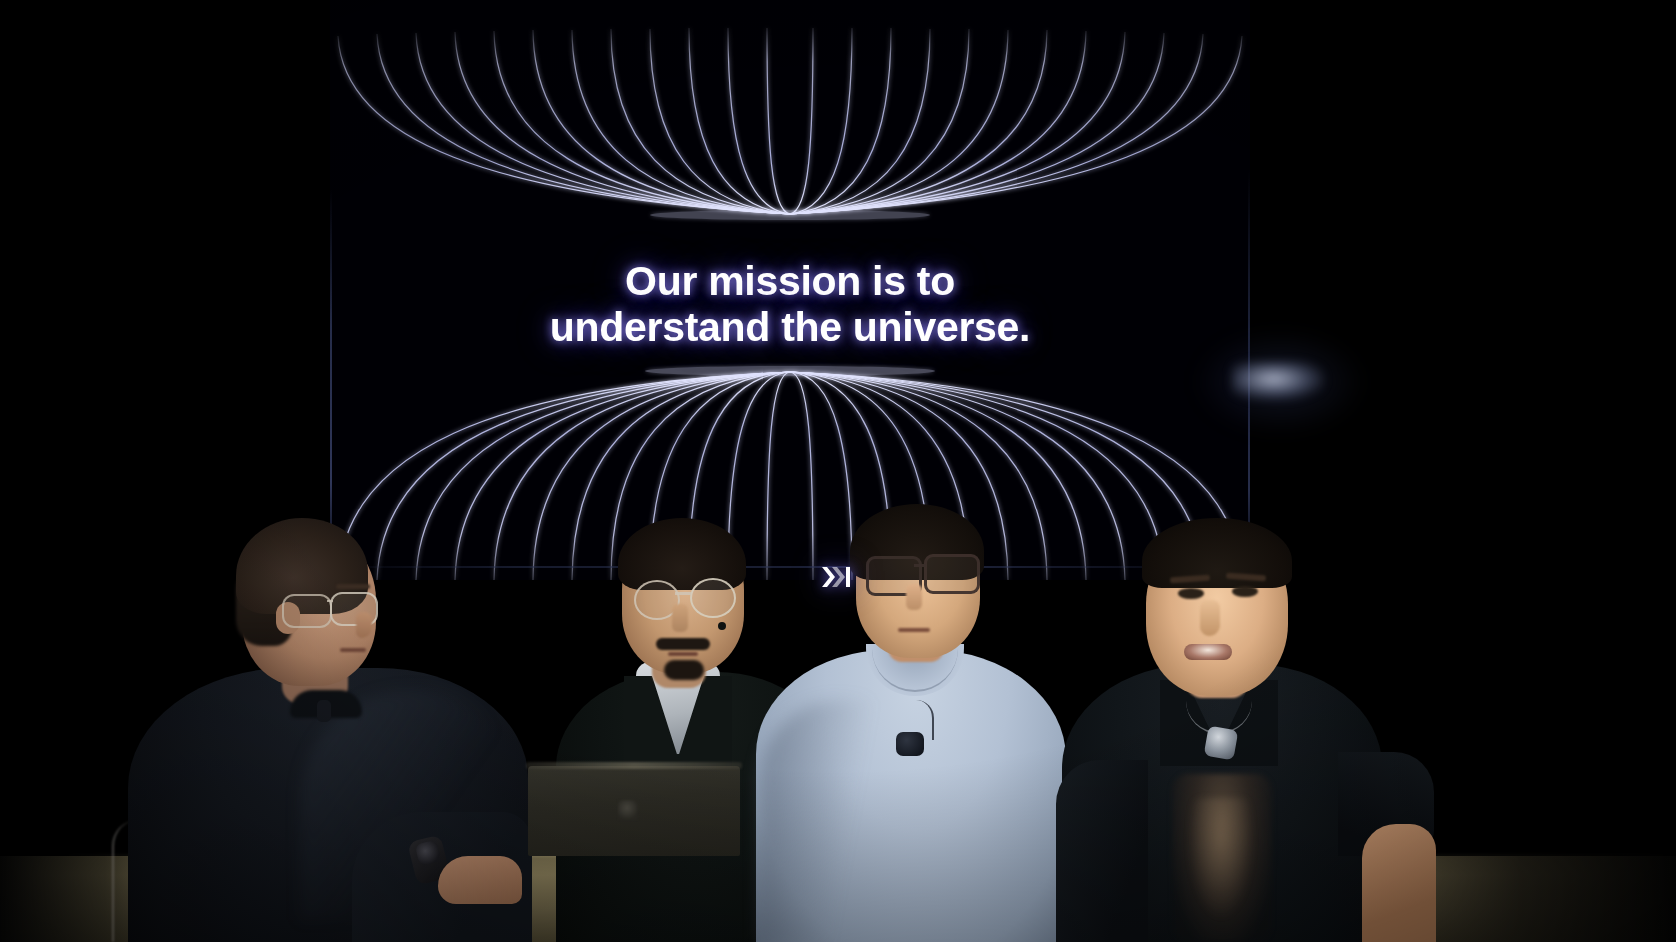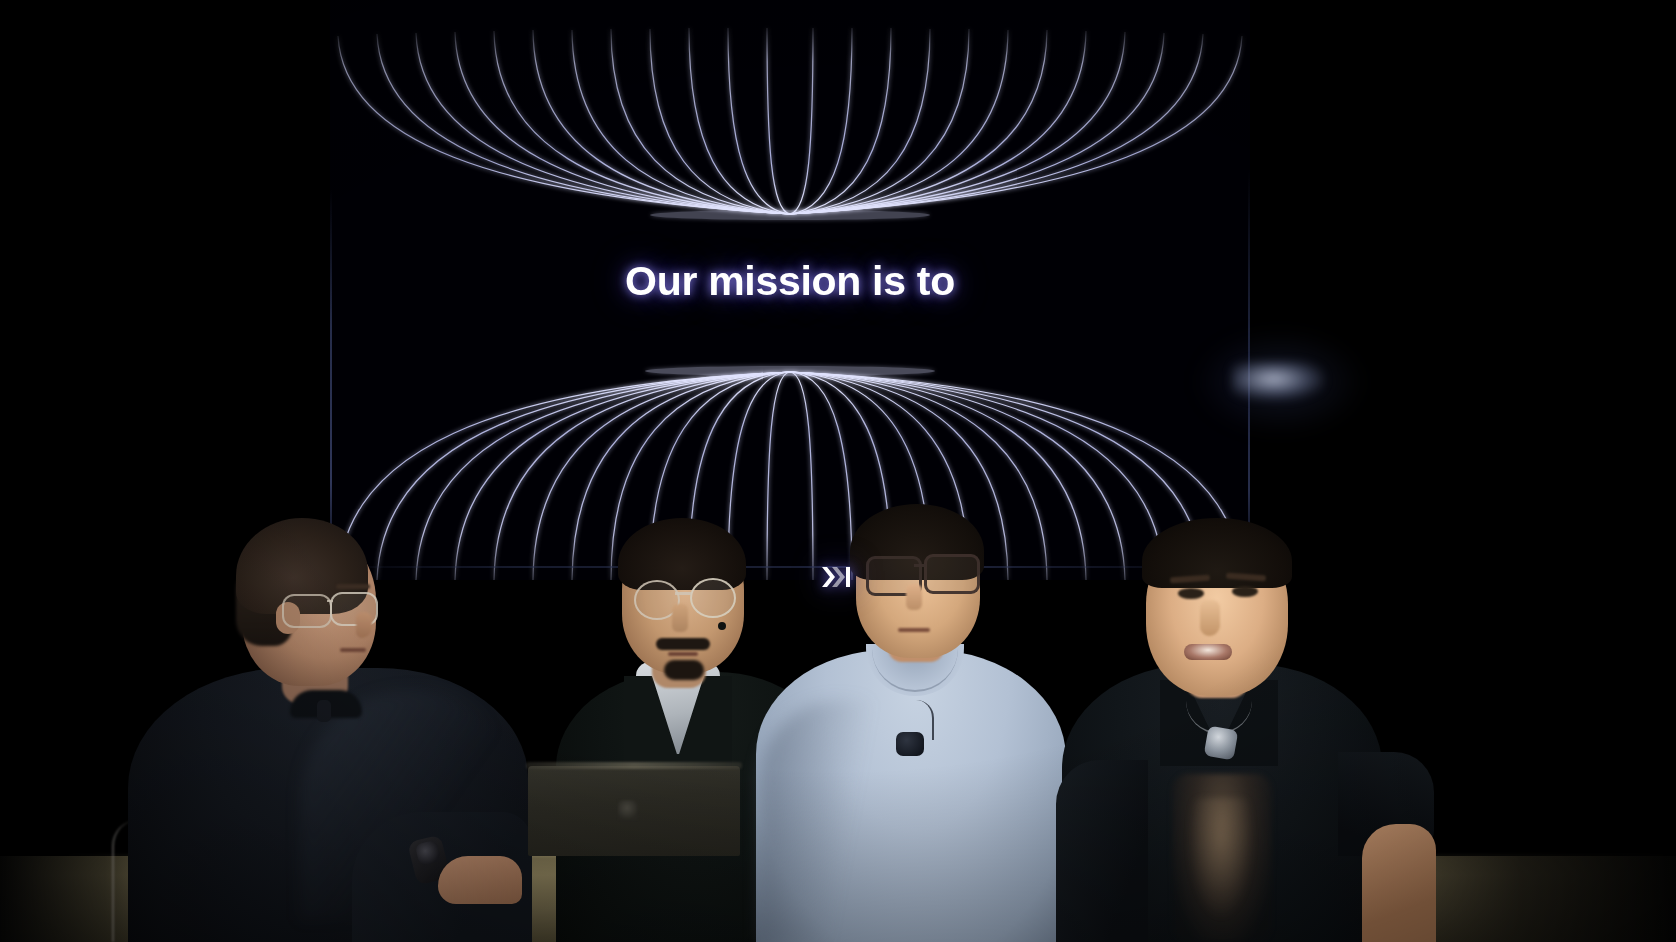--- a/index.html
+++ b/index.html
@@ -511,20 +511,21 @@
 
   <div id="screen-edge-left"></div>
   <div id="screen-edge-right"></div>
   <div id="screen-edge-bottom"></div>
 
   <div id="panel-glare-halo"></div>
   <div id="panel-glare"></div>
 
   <div id="slide-text">
     <div class="line">Our mission is to</div>
+    <div class="line">understand the universe.</div>
   </div>
 
   <div id="xai-logo">
     <svg width="36" height="26" viewBox="0 0 36 26">
       <path d="M 3 3 L 11 13 L 3 23 L 8 23 L 16 13 L 8 3 Z" fill="#ffffff"></path>
       <path d="M 13 23 L 21 13 L 13 3 L 18 3 L 26 13 L 18 23 Z" fill="#ffffff" opacity="0.55"></path>
       <rect x="27" y="3" width="4" height="20" fill="#ffffff"></rect>
     </svg>
   </div>
 

